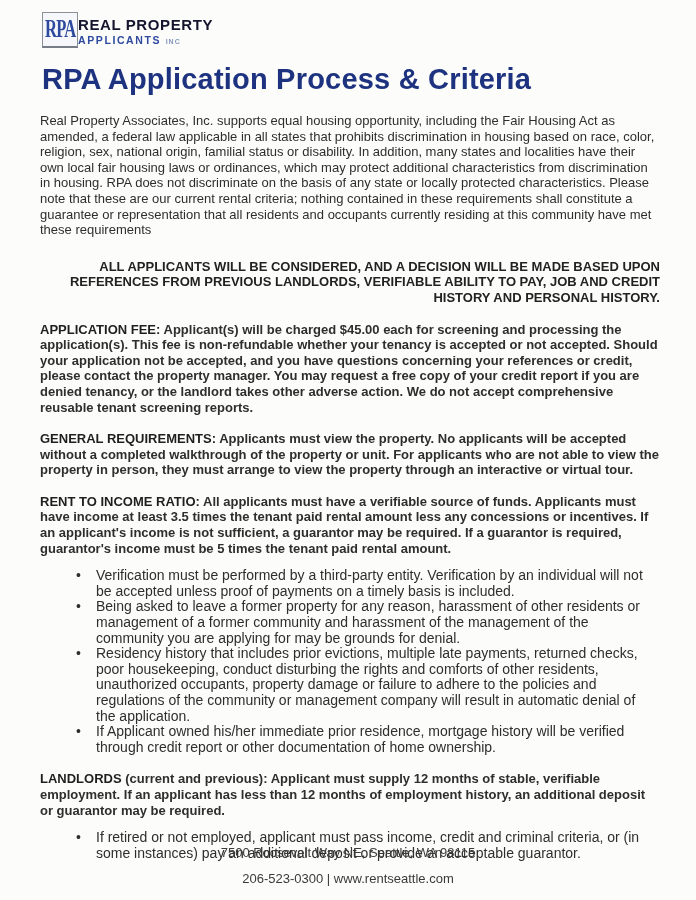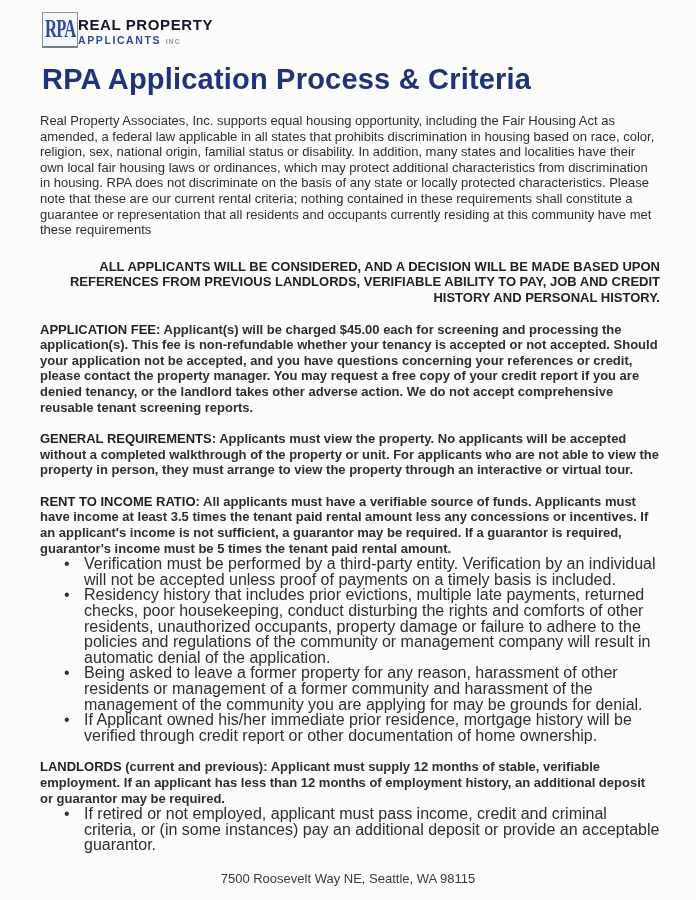--- a/index.html
+++ b/index.html
@@ -60,22 +60,22 @@
     line-height: 15.6px;
     margin: 15px 0 0 0;
     text-align: left;
   }
   .para.intro { margin-top: 17px; }
   .para.notice { font-weight: bold; margin-top: 21px; color: #222; text-align: right; }
   .para.section-para { margin-top: 16px; font-weight: bold; }
   .para.section-para strong.heading { color: #1f1f1f; }
   ul.bullets {
     list-style: none;
-    margin: 0; padding: 0 0 0 20px;
-    font-size: 16px;
+    margin: 12px; padding: 0 0 0 20px;
+    font-size: 14px;
     line-height: 15.6px;
   }
   ul.bullets li { position: relative; padding-left: 24px; }
   ul.bullets li::before {
     content: "\2022";
     position: absolute; left: 4px; top: 0;
     color: #2e2e2e;
   }
   .footer {
     position: absolute;
@@ -109,26 +109,27 @@
   </div>
 
   <div class="content" id="content-root">
       <p class="para intro">Real Property Associates, Inc. supports equal housing opportunity, including the Fair Housing Act as amended, a federal law applicable in all states that prohibits discrimination in housing based on race, color, religion, sex, national origin, familial status or disability. In addition, many states and localities have their own local fair housing laws or ordinances, which may protect additional characteristics from discrimination in housing. RPA does not discriminate on the basis of any state or locally protected characteristics. Please note that these are our current rental criteria; nothing contained in these requirements shall constitute a guarantee or representation that all residents and occupants currently residing at this community have met these requirements</p>
       <p class="para notice">ALL APPLICANTS WILL BE CONSIDERED, AND A DECISION WILL BE MADE BASED UPON REFERENCES FROM PREVIOUS LANDLORDS, VERIFIABLE ABILITY TO PAY, JOB AND CREDIT HISTORY AND PERSONAL HISTORY.</p>
       <p class="para section-para"><strong class="heading">APPLICATION FEE:</strong> Applicant(s) will be charged $45.00 each for screening and processing the application(s). This fee is non-refundable whether your tenancy is accepted or not accepted. Should your application not be accepted, and you have questions concerning your references or credit, please contact the property manager. You may request a free copy of your credit report if you are denied tenancy, or the landlord takes other adverse action. We do not accept comprehensive reusable tenant screening reports.</p>
       <p class="para section-para"><strong class="heading">GENERAL REQUIREMENTS:</strong> Applicants must view the property. No applicants will be accepted without a completed walkthrough of the property or unit. For applicants who are not able to view the property in person, they must arrange to view the property through an interactive or virtual tour.</p>
       <p class="para section-para"><strong class="heading">RENT TO INCOME RATIO:</strong> All applicants must have a verifiable source of funds. Applicants must have income at least 3.5 times the tenant paid rental amount less any concessions or incentives. If an applicant's income is not sufficient, a guarantor may be required. If a guarantor is required, guarantor's income must be 5 times the tenant paid rental amount.</p>
       <ul class="bullets">
         <li>Verification must be performed by a third-party entity. Verification by an individual will not be accepted unless proof of payments on a timely basis is included.</li>
+        <li>Being asked to leave a former property for any reason, harassment of other residents or management of a former community and harassment of the management of the community you are applying for may be grounds for denial.</li>
         <li>Residency history that includes prior evictions, multiple late payments, returned checks, poor housekeeping, conduct disturbing the rights and comforts of other residents, unauthorized occupants, property damage or failure to adhere to the policies and regulations of the community or management company will result in automatic denial of the application.</li>
-        <li>Being asked to leave a former property for any reason, harassment of other residents or management of a former community and harassment of the management of the community you are applying for may be grounds for denial.</li>
         <li>If Applicant owned his/her immediate prior residence, mortgage history will be verified through credit report or other documentation of home ownership.</li>
       </ul>
       <p class="para section-para"><strong class="heading">LANDLORDS</strong> (current and previous): Applicant must supply 12 months of stable, verifiable employment. If an applicant has less than 12 months of employment history, an additional deposit or guarantor may be required.</p>
       <ul class="bullets">
         <li>If retired or not employed, applicant must pass income, credit and criminal criteria, or (in some instances) pay an additional deposit or provide an acceptable guarantor.</li>
       </ul>
     </div>
 
   <div class="footer">
     <div class="line">7500 Roosevelt Way NE, Seattle, WA 98115</div>
+    <div class="line">206-523-0300 | www.rentseattle.com</div>
   </div>
 </div>
 
 </body></html>

